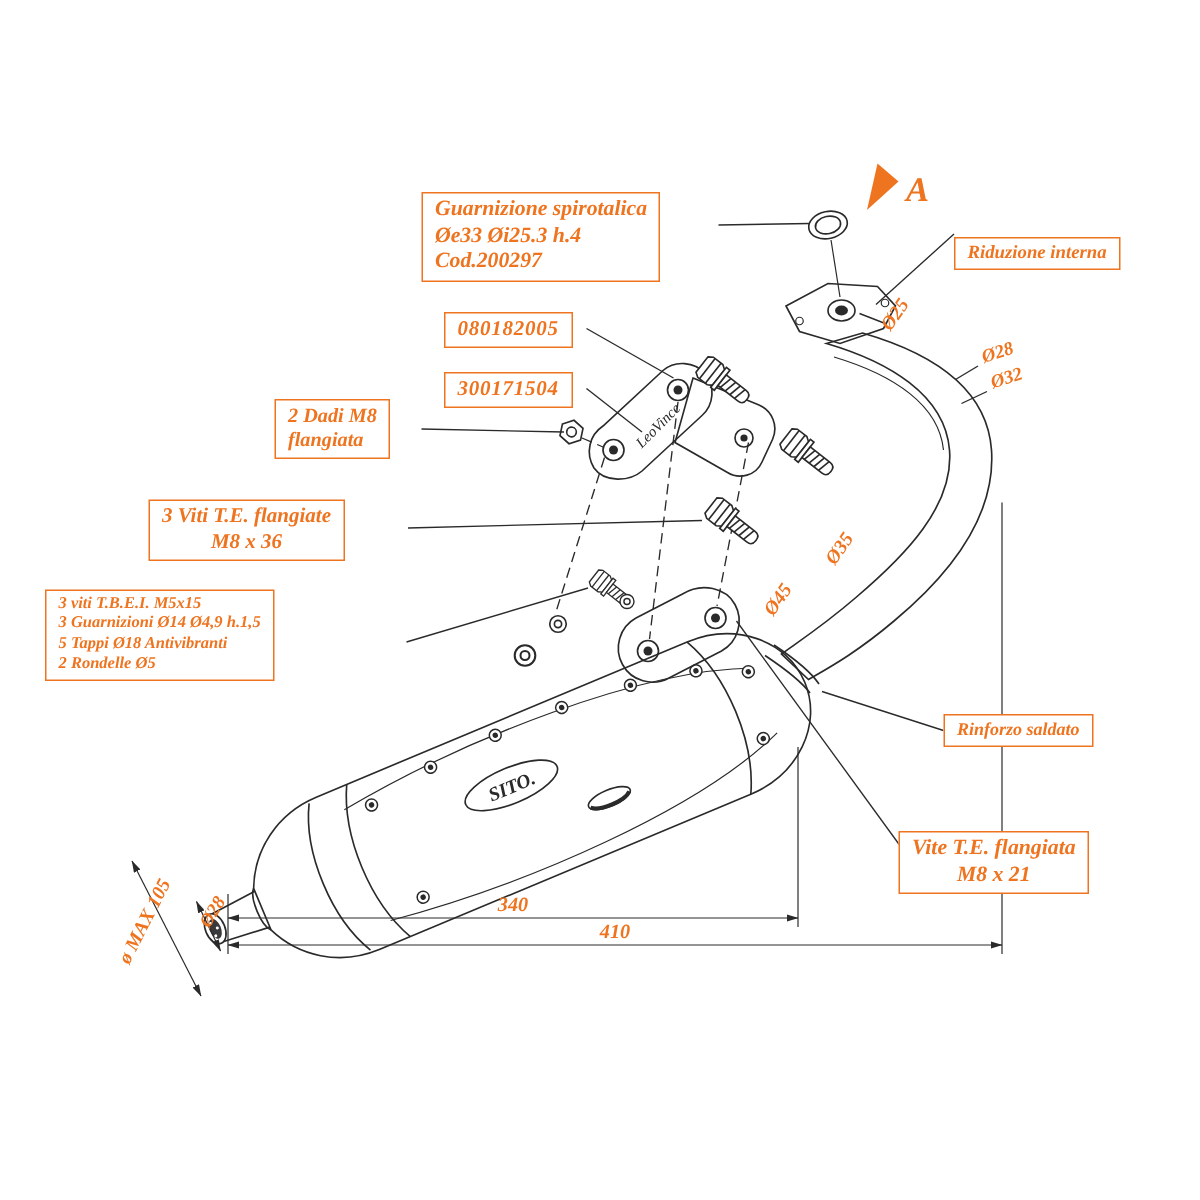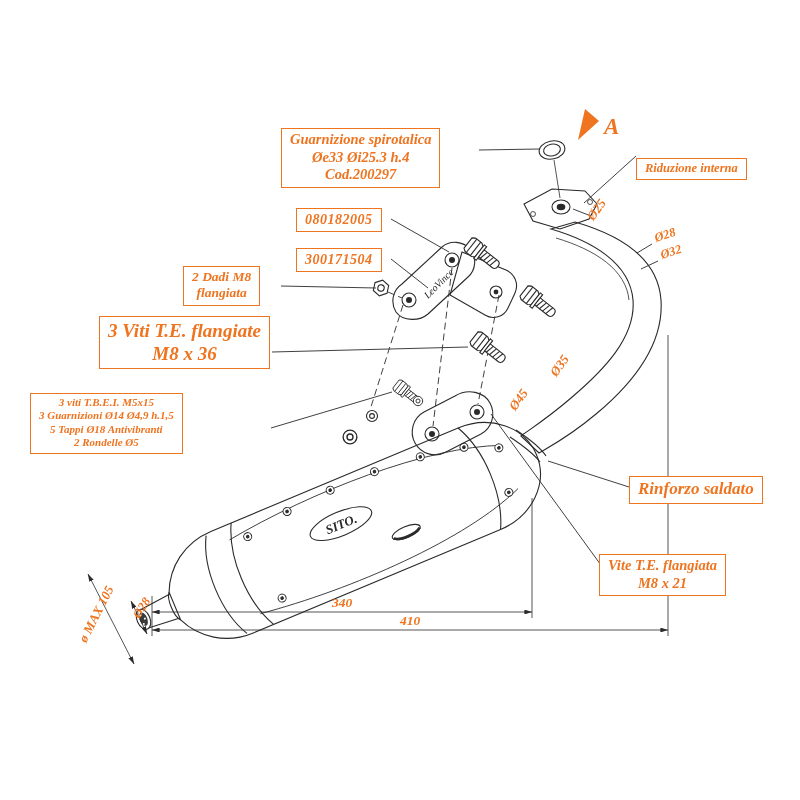--- a/index.html
+++ b/index.html
@@ -9,21 +9,20 @@
   .callout{
     position:absolute;
     border:1.6px solid #ee7420;
     color:#ee7420;
     background:#fff;
     font-style:italic;
     font-weight:bold;
     line-height:1.22;
     padding:2px 8px 3px;
     white-space:nowrap;
-    text-align:center;
   }
   .callout.center{text-align:center;}
   .dim-label{
     fill:#ee7420;
     font-family:"Liberation Serif","DejaVu Serif",serif;
     font-style:italic;
     font-weight:bold;
   }
   .ink{stroke:#2a2a2a;fill:none;stroke-width:1.1;}
   .thin{stroke:#2a2a2a;fill:none;stroke-width:0.8;}
@@ -219,32 +218,32 @@
 
   <div class="callout" style="left:296px;top:208px;font-size:14px;letter-spacing:.5px">080182005</div>
 
   <div class="callout" style="left:296px;top:248px;font-size:14px;letter-spacing:.5px">300171504</div>
 
   <div class="callout" style="left:183px;top:266px;font-size:13.5px">
     <div>2 Dadi M8</div>
     <div>flangiata</div>
   </div>
 
-  <div class="callout center" style="left:99px;top:316px;font-size:19px">
+  <div class="callout center" style="left:99px;top:333px;font-size:14px">
     <div>3 Viti T.E. flangiate</div>
     <div>M8 x 36</div>
   </div>
 
   <div class="callout" style="left:30px;top:393px;font-size:11px">
     <div>3 viti  T.B.E.I.  M5x15</div>
     <div>3 Guarnizioni Ø14 Ø4,9 h.1,5</div>
     <div>5 Tappi Ø18 Antivibranti</div>
     <div>2 Rondelle Ø5</div>
   </div>
 
-  <div class="callout" style="left:629px;top:476px;font-size:17px">Rinforzo saldato</div>
+  <div class="callout" style="left:629px;top:476px;font-size:12px">Rinforzo saldato</div>
 
   <div class="callout center" style="left:599px;top:554px;font-size:14.5px">
     <div>Vite T.E. flangiata</div>
     <div>M8 x 21</div>
   </div>
 
 </div>
 
 </body></html>

